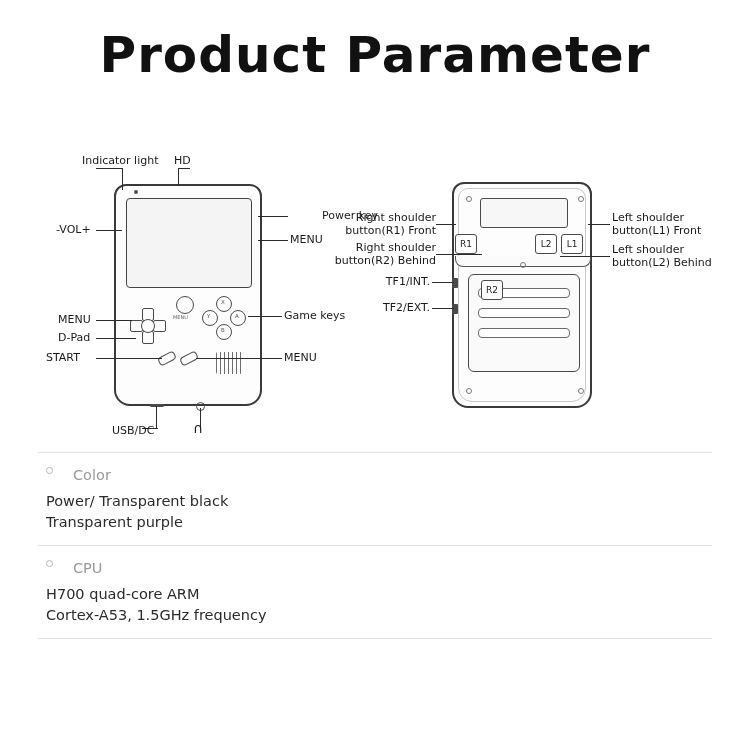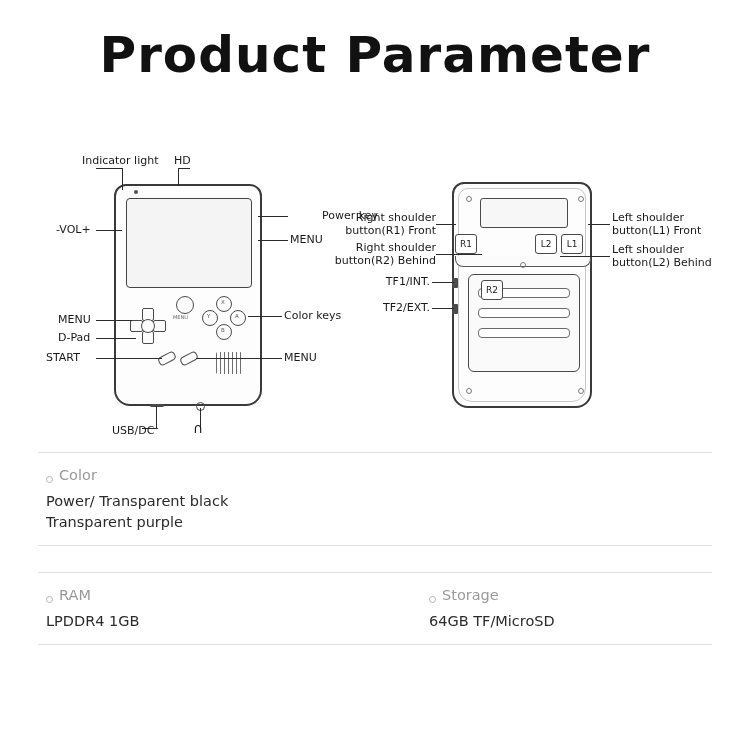--- a/index.html
+++ b/index.html
@@ -321,22 +321,22 @@
     width: 50%;
     box-sizing: border-box;
     padding-left: 8px;
   }
   .spec-cell.right { padding-left: 54px; }
   .spec-key {
     font-size: 14.5px;
     color: #9a9a9a;
     margin-bottom: 8px;
     display: flex;
-    align-items: flex-end;
-    gap: 6px;
+    align-items: flex-start;
+    gap: 20px;
   }
   .spec-key .bullet {
     display: inline-block;
     width: 5px;
     height: 5px;
     border: 1px solid #b5b5b5;
     border-radius: 50%;
     background: #fff;
   }
   .spec-val {
@@ -406,21 +406,21 @@
     <div class="line vline" style="left:200px;top:272px;height:20px;"></div>
 
     <div class="lbl" style="left:82px;top:18px;">Indicator light</div>
     <div class="lbl" style="left:174px;top:18px;">HD</div>
     <div class="lbl" style="left:56px;top:87px;">-VOL+</div>
     <div class="lbl" style="left:290px;top:73px;margin-left:32px;">Power key</div>
     <div class="lbl" style="left:290px;top:97px;">MENU</div>
     <div class="lbl" style="left:58px;top:177px;">MENU</div>
     <div class="lbl" style="left:58px;top:195px;">D-Pad</div>
     <div class="lbl" style="left:46px;top:215px;">START</div>
-    <div class="lbl" style="left:284px;top:173px;">Color keys</div>
+    <div class="lbl" style="left:284px;top:173px;">Game keys</div>
     <div class="lbl" style="left:284px;top:215px;">MENU</div>
     <div class="lbl" style="left:112px;top:288px;">USB/DC</div>
     <div class="lbl" style="left:193px;top:286px;font-size:14px;">∩</div>
 
     <div class="dev-back"></div>
     <div class="back-inner"></div>
     <div class="back-top-win"></div>
     <div class="back-shoulder-bar"></div>
     <div class="back-panel"></div>
     <div class="back-panel-line bpl1"></div>
@@ -465,33 +465,25 @@
         <div class="spec-key">
           <span class="bullet"></span>
           <span>Color</span>
         </div>
         <div class="spec-val">Power/ Transparent black
 Transparent purple</div>
       </div>
     </div>
 
     <div class="spec-row">
-    </div>
-
-    <div class="spec-row">
       <div class="spec-cell">
         <div class="spec-key">
           <span class="bullet"></span>
-          <span>RAM</span>
+          <span>CPU</span>
         </div>
-        <div class="spec-val">LPDDR4  1GB</div>
-      </div>
-      <div class="spec-cell right">
-        <div class="spec-key">
-          <span class="bullet"></span>
-          <span>Storage</span>
-        </div>
-        <div class="spec-val">64GB TF/MicroSD</div>
+        <div class="spec-val">H700 quad-core ARM
+Cortex-A53, 1.5GHz frequency</div>
       </div>
     </div>
 
+
   </div>
 </div>
 
 </body></html>

